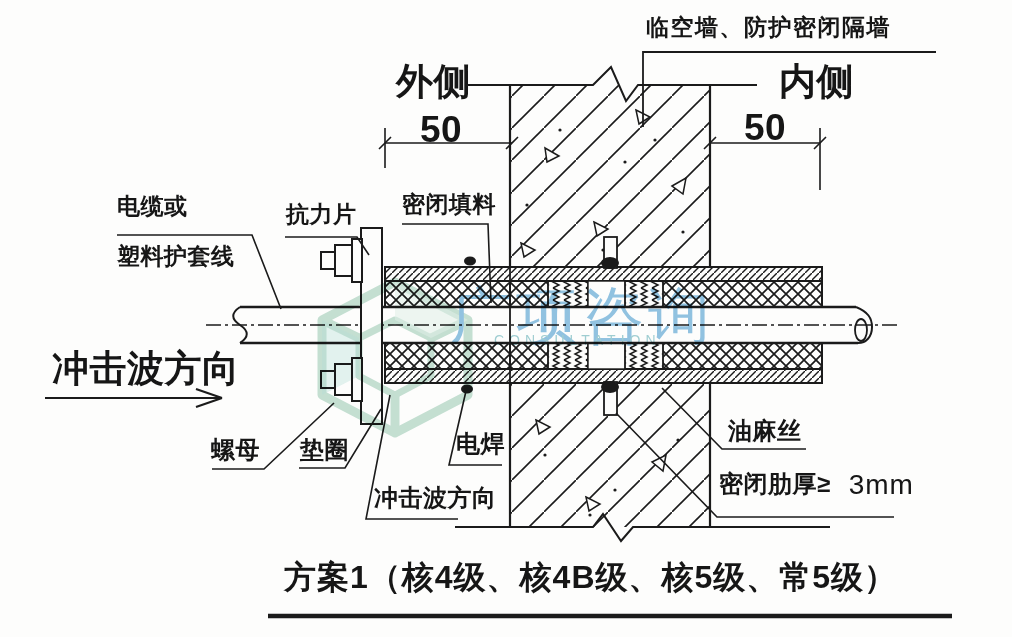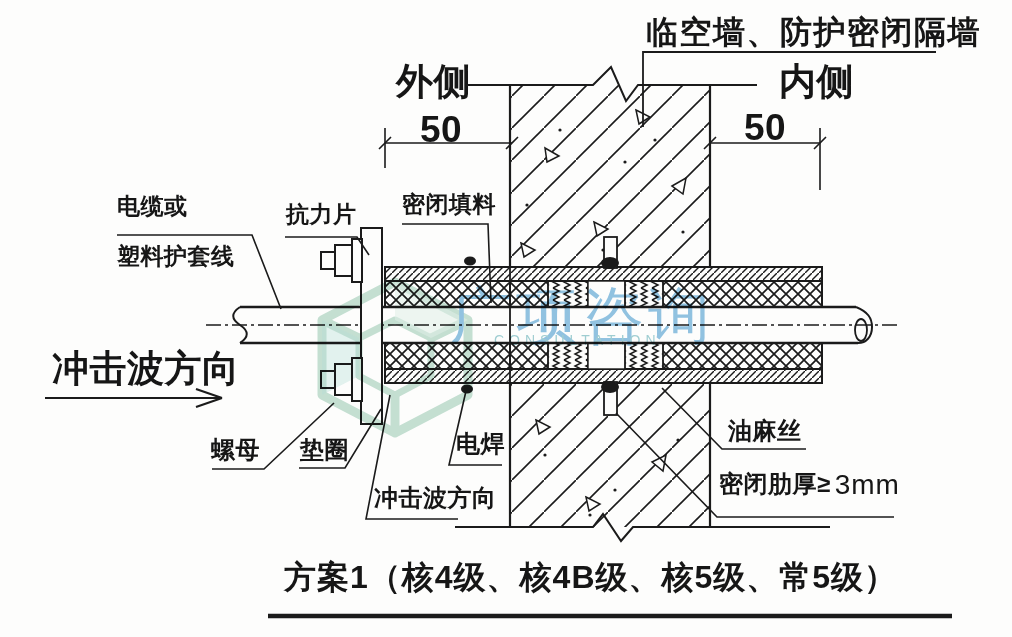--- a/index.html
+++ b/index.html
@@ -7,23 +7,23 @@
     position:relative;width:1012px;height:637px;background:#fdfdfc;
     font-family:"Liberation Sans","DejaVu Sans",sans-serif;
     overflow:hidden;margin:0 auto;
   }
   #drawing{position:absolute;left:0;top:0;z-index:1;}
   .lbl{
     position:absolute;z-index:3;color:#161616;font-weight:700;
     white-space:nowrap;line-height:1.1;letter-spacing:0.5px;
   }
   .fs27{font-size:37px}.fs24{font-size:24px}.fs23{font-size:23px}
-  .title{font-size:32px;letter-spacing:1.5px}
+  .title{font-size:23px;letter-spacing:1.5px}
   .caption{font-size:32px;letter-spacing:1px}
-  .ribrow{display:flex;align-items:flex-end;gap:4px}
+  .ribrow{display:flex;align-items:flex-end;gap:18px}
   .ribrow .cn{font-size:24px;padding-bottom:3px}
   .ribrow .val{font-size:28px;font-weight:400;letter-spacing:1px}
   
   #watermark{
     position:absolute;left:0;top:0;width:1012px;height:637px;z-index:4;
     pointer-events:none;mix-blend-mode:multiply;opacity:.62;
   }
   .wm-cn{
     position:absolute;left:450px;top:274px;font-size:62px;font-weight:400;
     letter-spacing:4px;color:#4f9fd2;white-space:nowrap;

